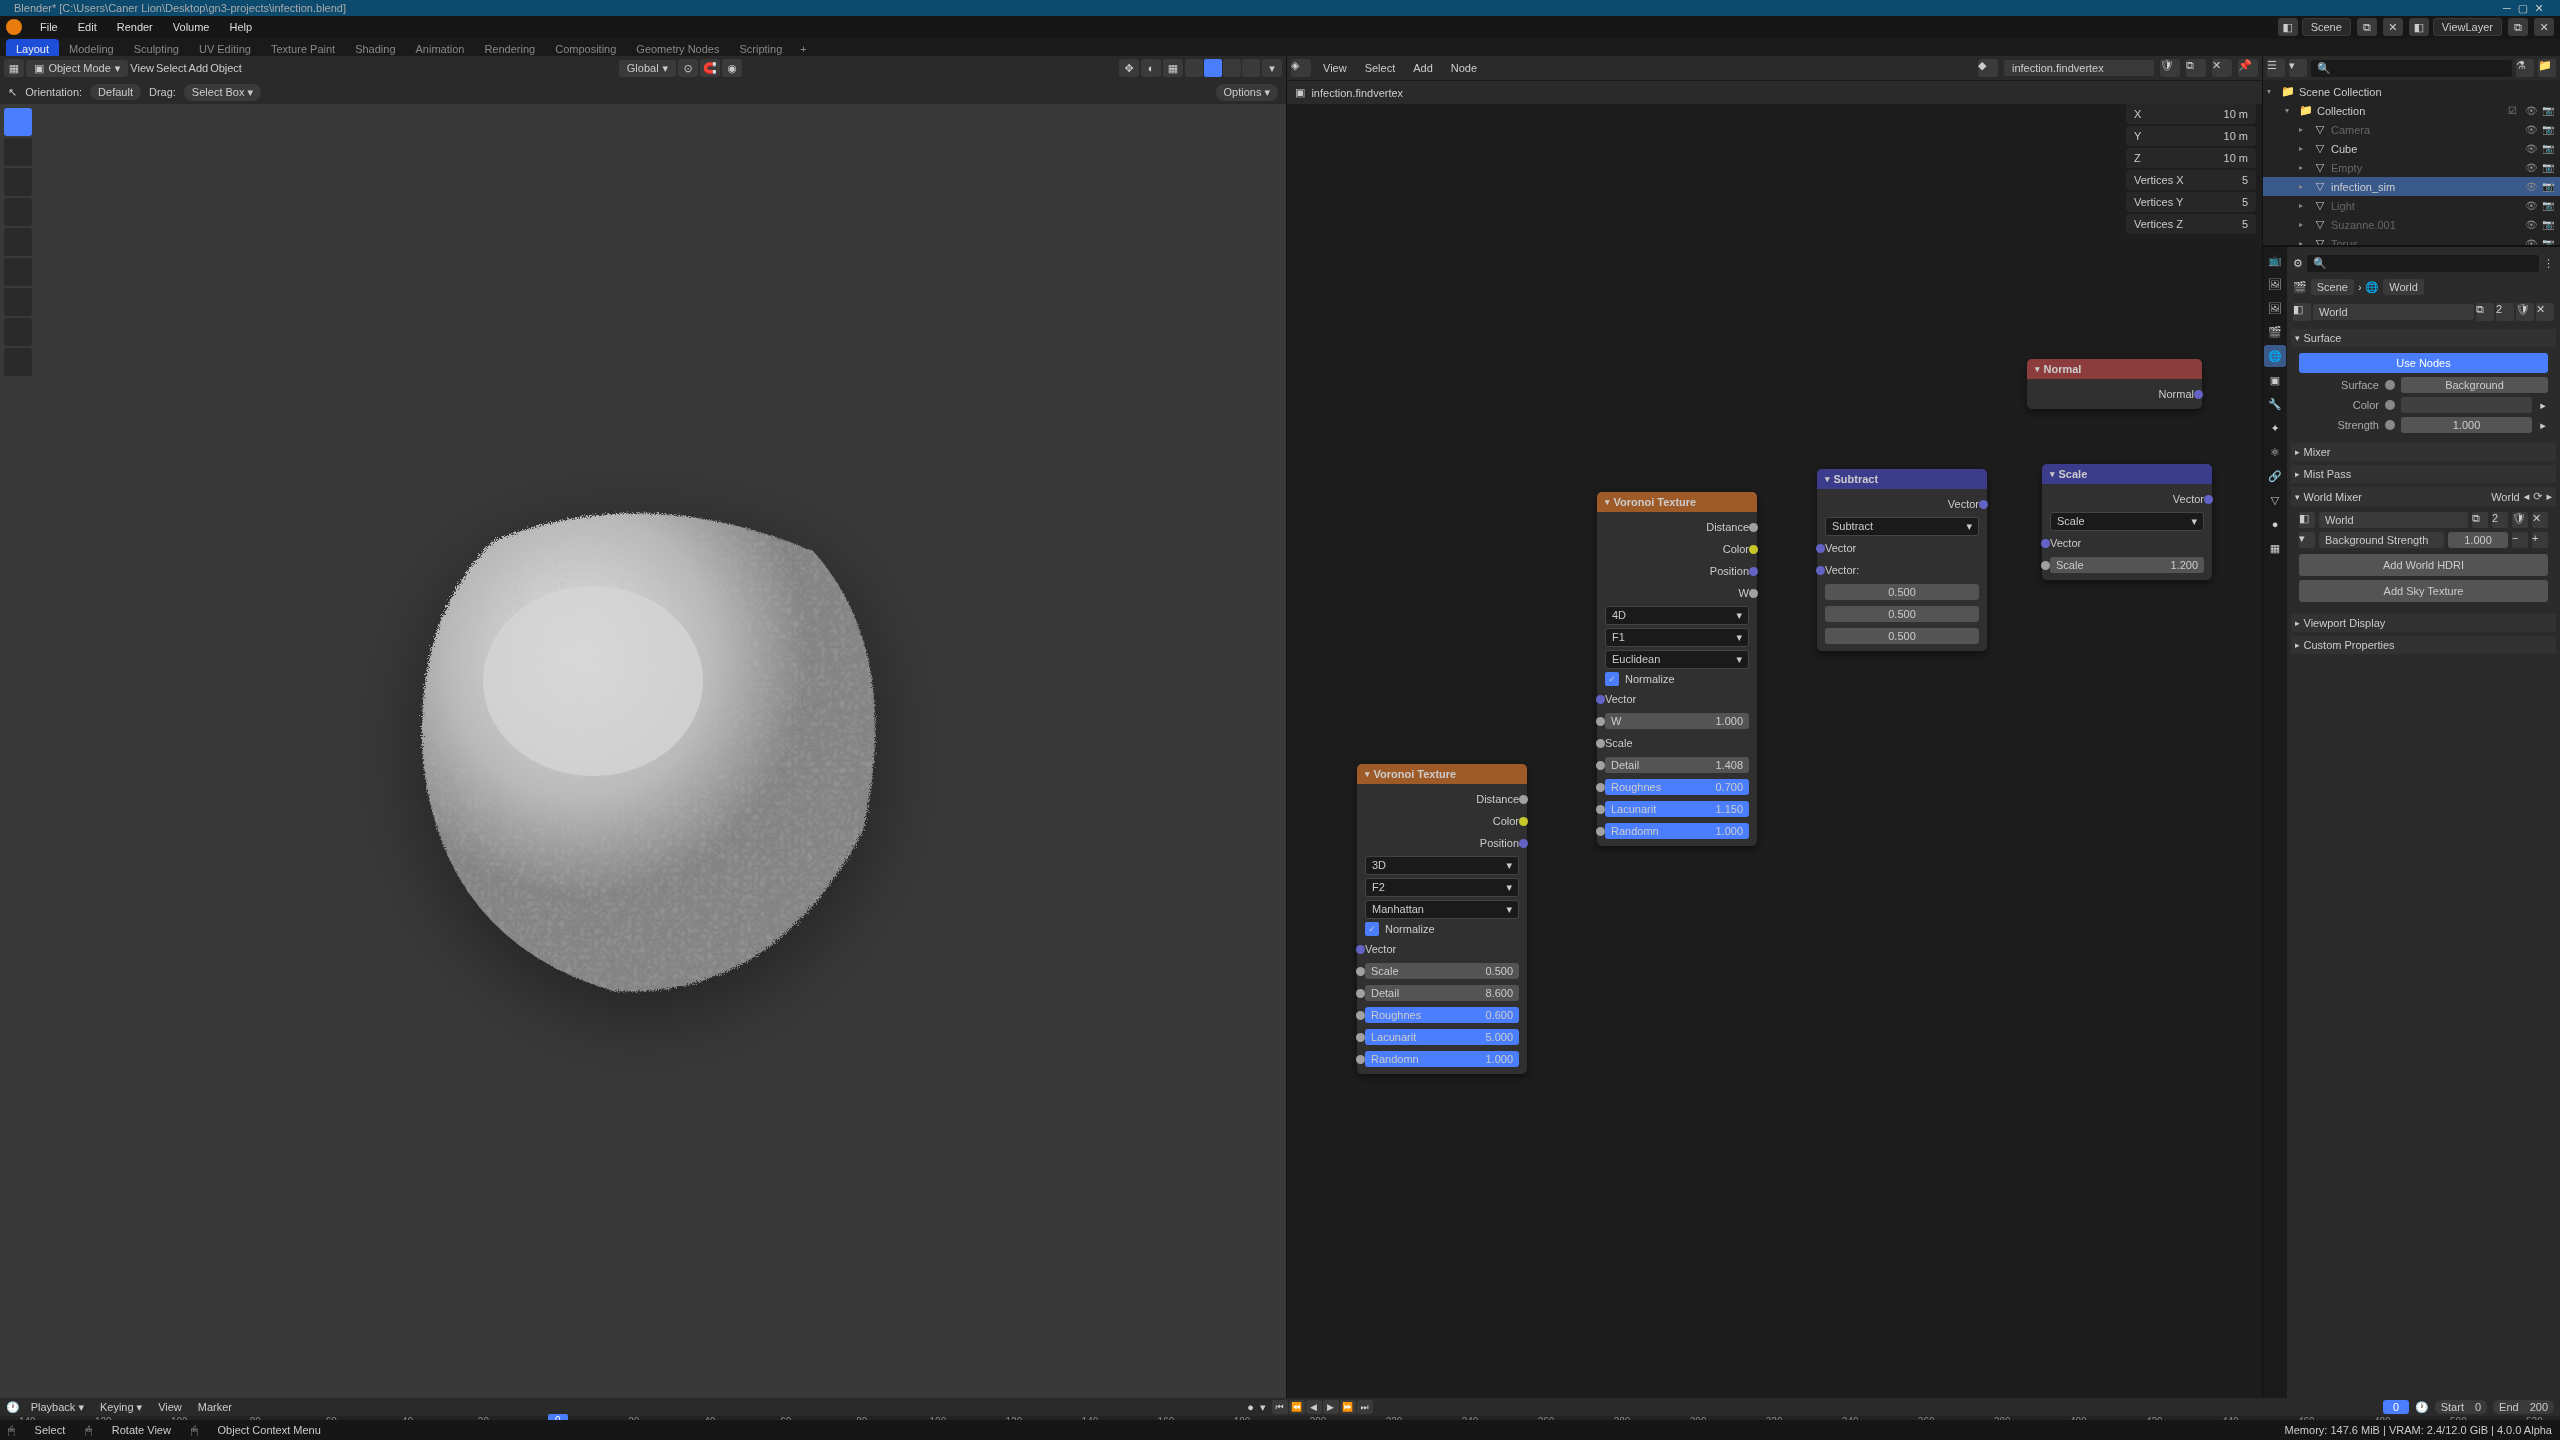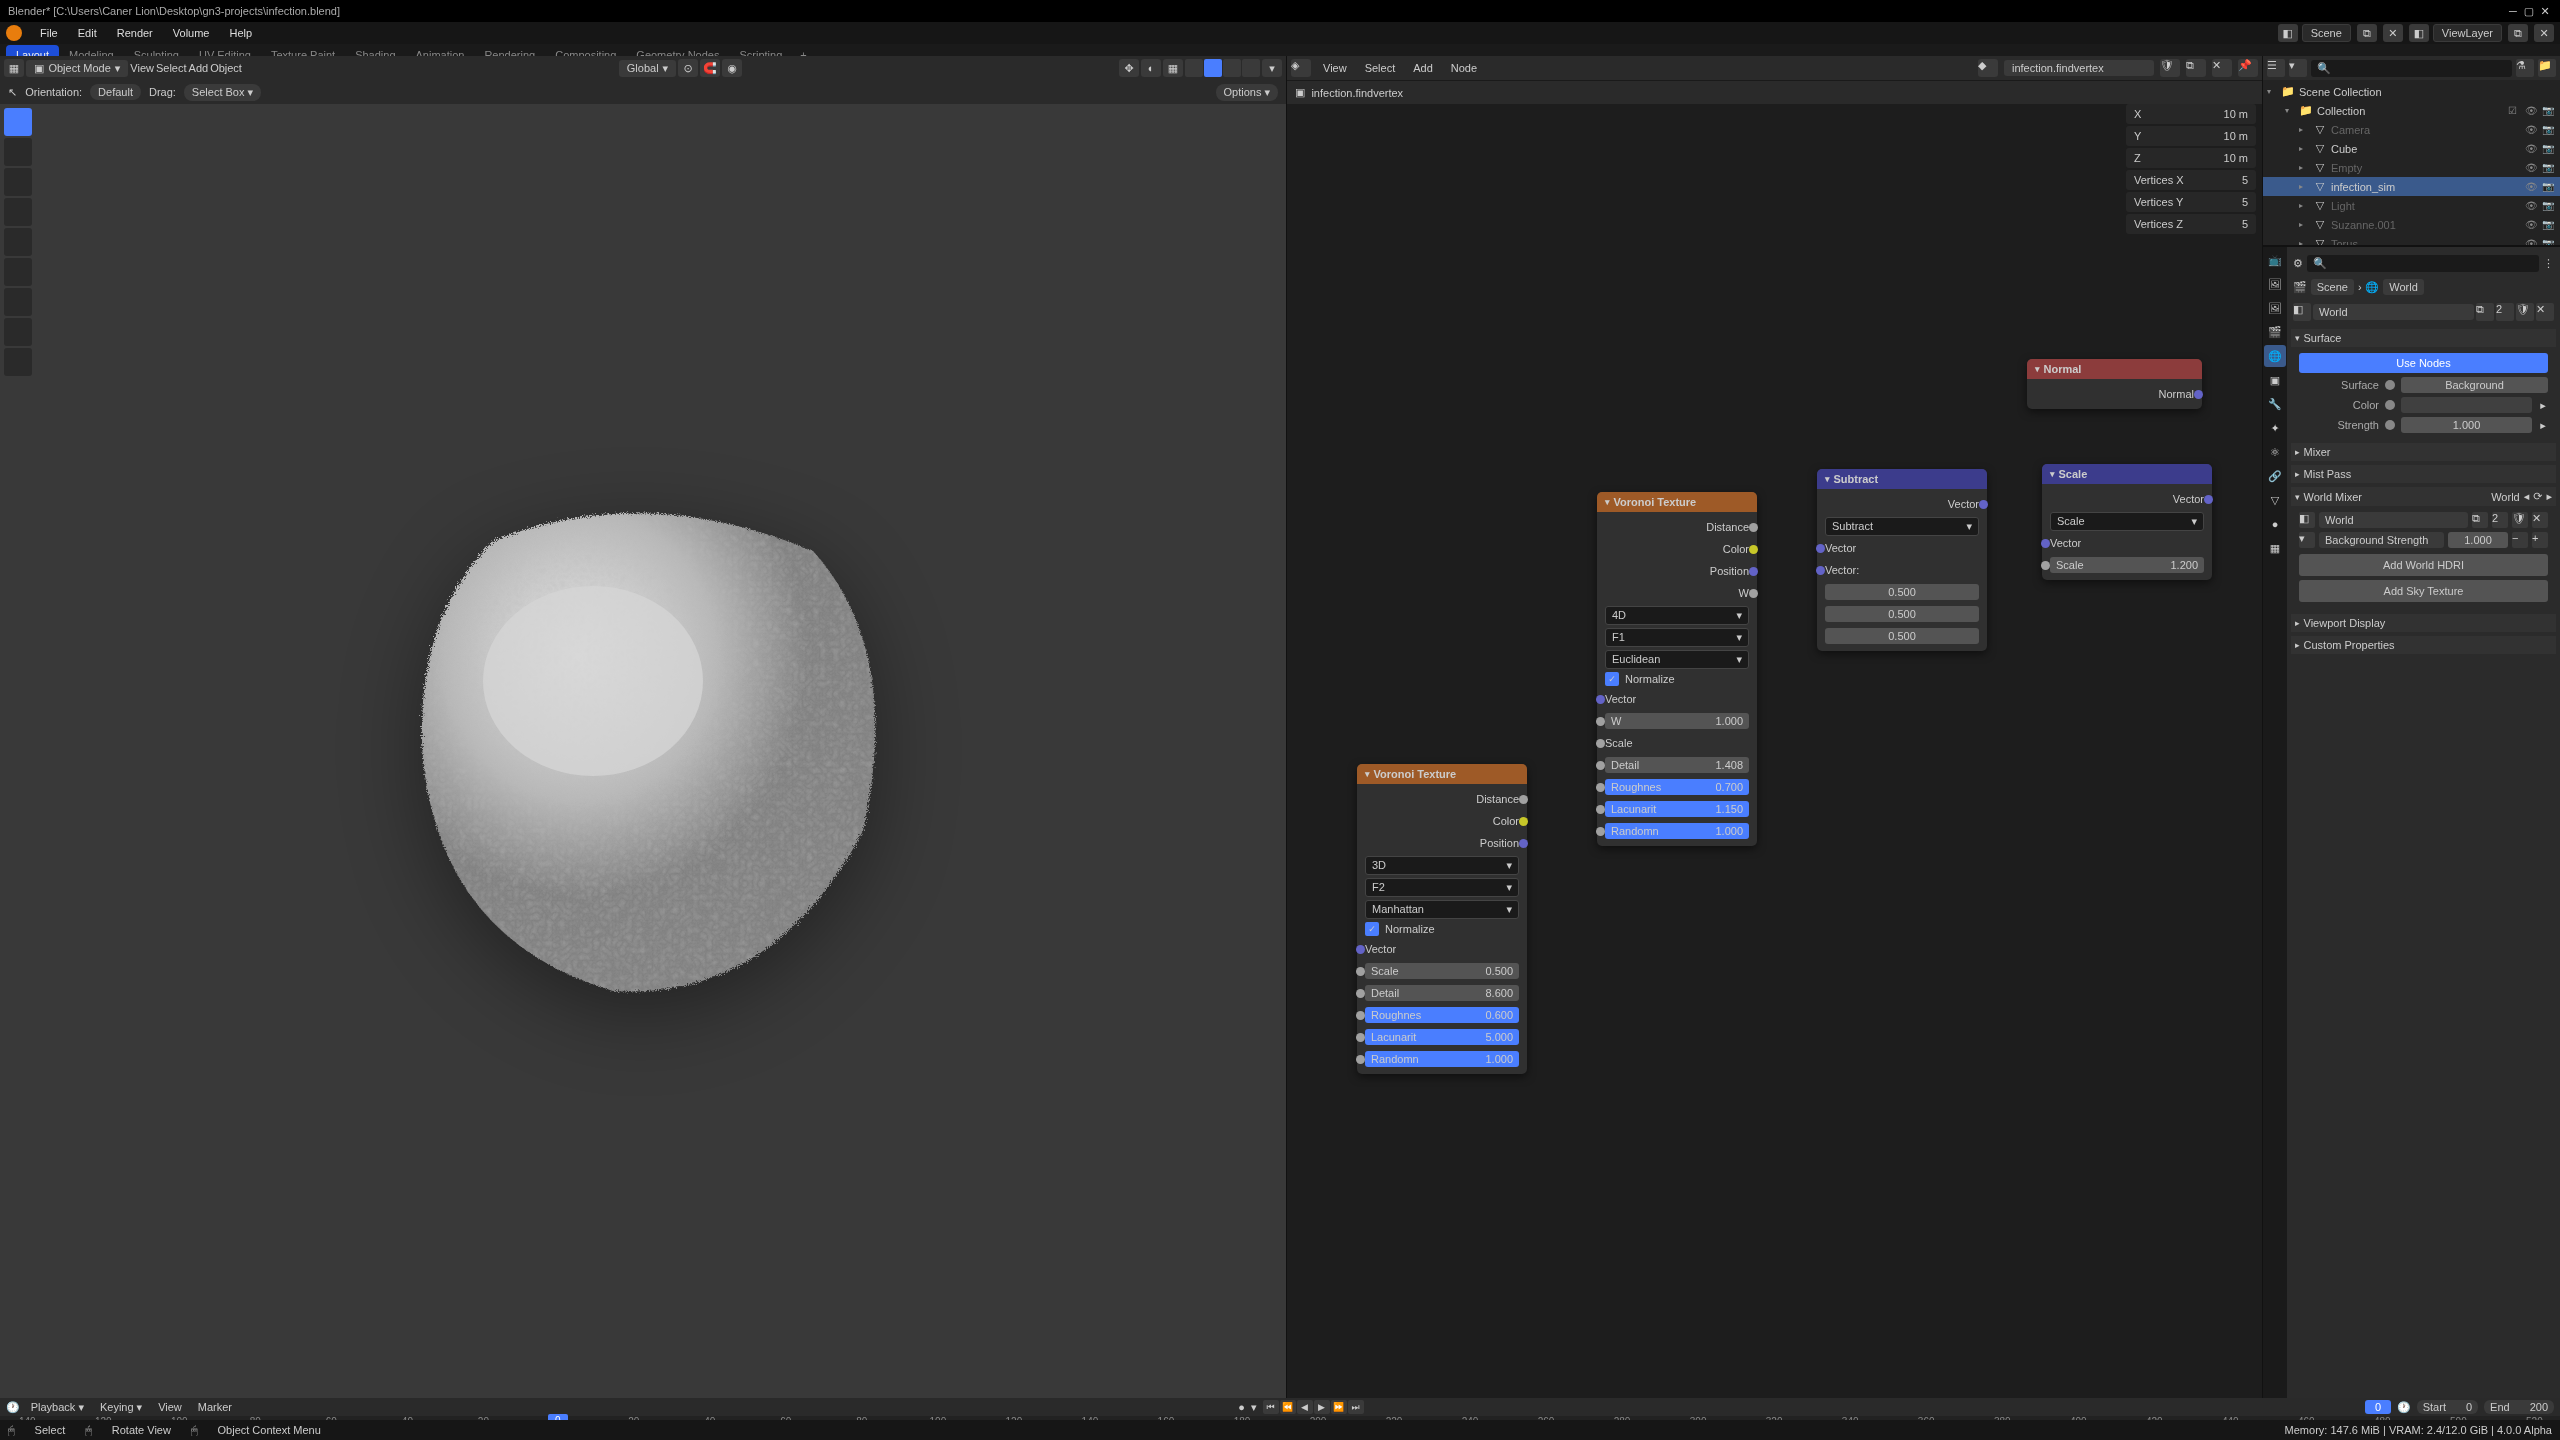--- a/index.html
+++ b/index.html
@@ -1,17 +1,17 @@
 <!DOCTYPE html>
 <html><head>
 <meta charset="utf-8">
 <style>
 *{margin:0;padding:0;box-sizing:border-box;font-family:sans-serif;font-size:11px;color:#ccc;user-select:none}
 body{background:#1a1a1a;width:2560px;height:1440px;overflow:hidden;position:relative}
-.topbar{height:22px;background:#000000;display:flex;align-items:center;padding:0 8px;font-size:10px}
+.topbar{height:16px;background:#0c4a6e;display:flex;align-items:center;padding:0 14px;font-size:10px}
 .topbar .title{flex:1;color:#aaa}
 .topbar .wc{width:14px;height:10px;display:flex;align-items:center;justify-content:center;margin-left:2px;color:#ccc}
 .menubar{height:22px;background:#161616;display:flex;align-items:center;padding:0 6px;gap:4px}
 .menubar .logo{width:16px;height:16px;background:#e87d0d;border-radius:50%;margin-right:6px}
 .menubar .mi{padding:3px 8px;color:#ddd}
 .menubar .spacer{flex:1}
 .menubar .field{background:#2a2a2a;border:1px solid #3a3a3a;border-radius:3px;padding:2px 8px;display:flex;align-items:center;gap:4px}
 .menubar .icon-btn{width:20px;height:18px;background:#3a3a3a;border-radius:3px;display:flex;align-items:center;justify-content:center;margin-left:2px}
 .tabbar{height:22px;background:#1a1a1a;display:flex;align-items:center;padding:0 6px;border-bottom:1px solid #2a2a2a}
 .tabbar .tab{padding:4px 10px;color:#888;border-radius:4px 4px 0 0}
@@ -109,21 +109,21 @@
 .props .subprop .sl{flex:1;background:#3a3a3a;border-radius:3px;padding:2px 6px}
 .props .subprop .num{width:60px;background:#545454;border-radius:3px;padding:2px 6px;text-align:center}
 .props .subprop .sb{width:16px;height:16px;background:#3a3a3a;border-radius:2px}
 .tl-col{position:absolute;bottom:0;left:0;right:0;height:42px;background:#2a2a2a;display:flex;flex-direction:column}
 .tl-header{height:18px;display:flex;align-items:center;padding:0 6px;gap:6px;background:#2a2a2a}
 .tl-header .mi{padding:1px 5px}
 .tl-header .sp{flex:1}
 .tl-header .pb{display:flex;gap:1px}
 .tl-header .pb .b{width:16px;height:14px;background:#3a3a3a;border-radius:2px;display:flex;align-items:center;justify-content:center;font-size:9px}
 .tl-header .num{background:#4a7eff;border-radius:3px;padding:1px 10px;color:#fff}
-.tl-header .fld{background:#3a3a3a;border-radius:6px;padding:1px 6px;display:flex;gap:20px}
+.tl-header .fld{background:#3a3a3a;border-radius:6px;padding:1px 6px;display:flex;gap:11px}
 .tl-ruler{flex:1;background:#222;position:relative;display:flex;align-items:flex-start}
 .tl-ruler .tick{position:absolute;top:0;font-size:10px;color:#888;transform:translateX(-50%)}
 .tl-ruler .playhead{position:absolute;top:0;bottom:0;width:1px;background:#4a7eff}
 .tl-ruler .playhead .h{position:absolute;top:-2px;left:-10px;width:20px;background:#4a7eff;color:#fff;text-align:center;border-radius:2px;font-size:10px;padding:1px 0}
 .statusbar{position:fixed;bottom:0;left:0;right:0;height:20px;background:#161616;display:flex;align-items:center;padding:0 8px;gap:20px;font-size:10px;color:#888}
 .statusbar .sp{flex:1}
 </style>
 </head>
 <body>
 

